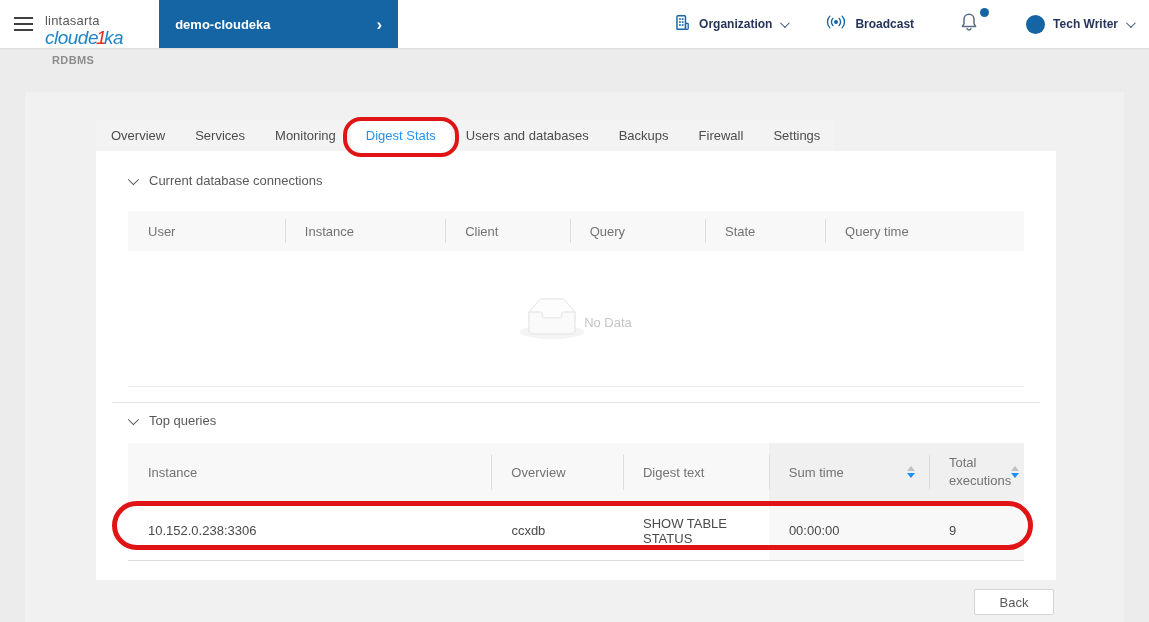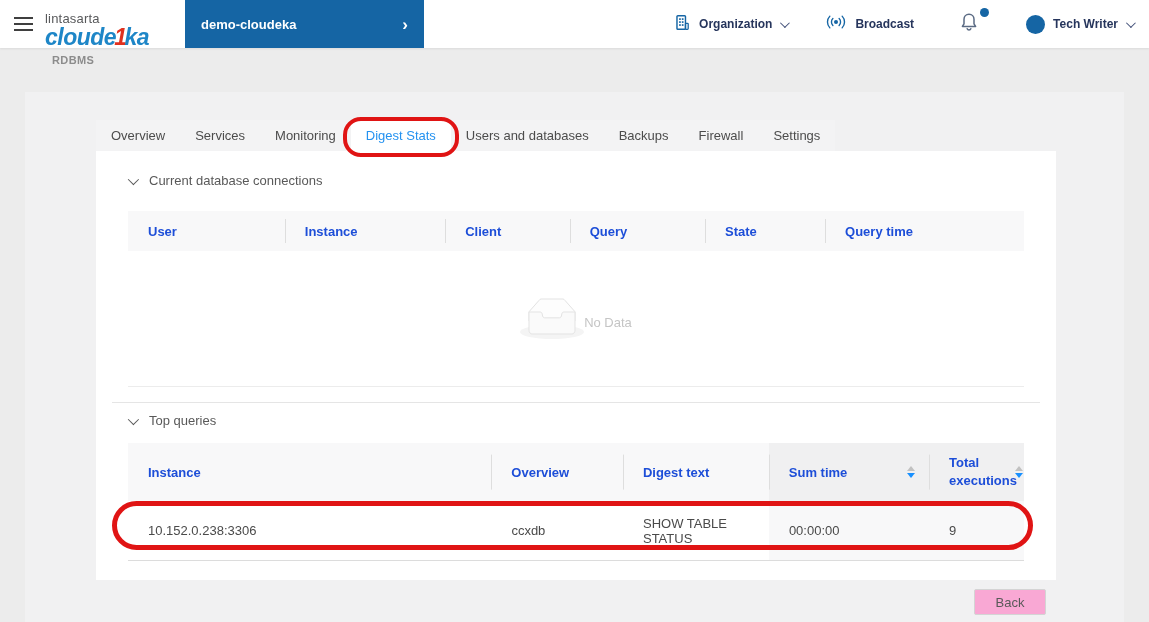--- a/index.html
+++ b/index.html
@@ -6,21 +6,21 @@
   body { font-family:"Liberation Sans","DejaVu Sans",sans-serif; background:#ececec; }
   .screen { position:relative; width:1149px; height:622px; background:#ececec; overflow:hidden; }
 
   
   .topbar { position:absolute; left:0; top:0; width:1149px; height:48px; background:#fff;
             display:flex; align-items:center; box-shadow:0 1px 2px rgba(0,0,0,.08); z-index:20; }
   .hamburger { width:19px; margin-left:14px; cursor:pointer; }
   .hamburger i { display:block; height:2px; background:#3f3f3f; margin:4px 0; }
   .logo { margin-left:12px; line-height:1;margin-top:12px; }
   .logo-top { font-size:13px; color:#58595b; letter-spacing:.2px; }
-  .logo-brand { font-size:23px; font-weight:bold; font-style:italic; color:#1e86c7; letter-spacing:-.5px; margin-top:1px; }
+  .logo-brand { font-size:19px; font-weight:normal; font-style:italic; color:#1e86c7; letter-spacing:-.5px; margin-top:1px; }
   .logo-brand .accent { color:#e0311f; margin:0 -2px; }
   .project-bar { margin-left:36px; width:239px; height:48px; background:#1565a4; display:flex;
                  align-items:center; padding:0 16px; }
   .project-bar .pname { color:#fff; font-size:13px; font-weight:bold; }
   .project-bar .pchev { margin-left:auto; color:#fff; font-size:17px; font-weight:bold; line-height:1; }
   .top-right { margin-left:auto; display:flex; align-items:center; }
   .navy { color:#26355c; font-size:12px; font-weight:bold; }
   .chev { width:7px; height:7px; border-right:1.6px solid #44527a; border-bottom:1.6px solid #44527a;
           transform:rotate(45deg) translateY(-2px); display:inline-block; }
   .org-group, .bc-group, .user-group { display:flex; align-items:center; gap:8px; cursor:pointer; }
@@ -49,21 +49,21 @@
   .sec-head { position:absolute; left:32px; display:flex; align-items:center; gap:13px; cursor:pointer; }
   .sec-chev { width:8px; height:8px; border-right:1.6px solid #595959; border-bottom:1.6px solid #595959;
               transform:rotate(45deg) translateY(-2px); }
   .sec-title { font-size:13px; color:#595959; }
   .divider { position:absolute; left:16px; width:928px; height:1px; background:#e5e5e5; }
 
   
   .tbl { position:absolute; left:32px; width:896px; font-size:13px; }
   .thead { display:flex; background:#f8f8f9; }
   .th { position:relative; display:flex; align-items:center; padding:0 8px 0 20px;
-        color:#1d4ed8; font-weight:bold; }
+        color:#737373; font-weight:normal; }
   .th:not(:first-child)::before { content:""; position:absolute; left:0; top:50%; transform:translateY(-50%);
         width:1px; height:60%; background:#dedede; }
   .thead-conn { height:40px; }
   .thead-tq { height:58px; }
   .th.sorted { background:#f0f0f1; }
   .sorter { display:flex; flex-direction:column; gap:2px; margin-left:auto; padding-right:6px; cursor:pointer; }
   .caret { width:0; height:0; border-left:4px solid transparent; border-right:4px solid transparent; }
   .caret.up { border-bottom:5px solid #c1c1c1; }
   .caret.down { border-top:5px solid #1890ff; }
   .trow { display:flex; height:60px; border-bottom:1px solid #dcdcdc; background:#fff; }
@@ -78,21 +78,21 @@
   
   .empty { height:136px; border-bottom:1px solid #ececec; display:flex; flex-direction:row;
            align-items:center; justify-content:center; }
   .empty-text { margin-top:8px; font-size:13px; color:#c5c5c5; }
 
   
   .oval-row { position:absolute; left:112px; top:501px; width:921px; height:49px;
               border:5px solid #e01414; border-radius:26px; pointer-events:none; z-index:10; }
 
   
-  .back-btn { position:absolute; left:974px; top:589px; width:72px; height:26px; background:#f9a8d4;
+  .back-btn { position:absolute; left:974px; top:589px; width:80px; height:26px; background:#ffffff;
               border:1px solid #d4d4d4; border-radius:2px; font-size:13px; color:#595959;
               display:flex; align-items:center; justify-content:center; cursor:pointer;
               font-family:"Liberation Sans","DejaVu Sans",sans-serif;text-align:right; }
 </style>
 </head>
 <body>
 
 <div class="screen">
 
   <div class="topbar">

